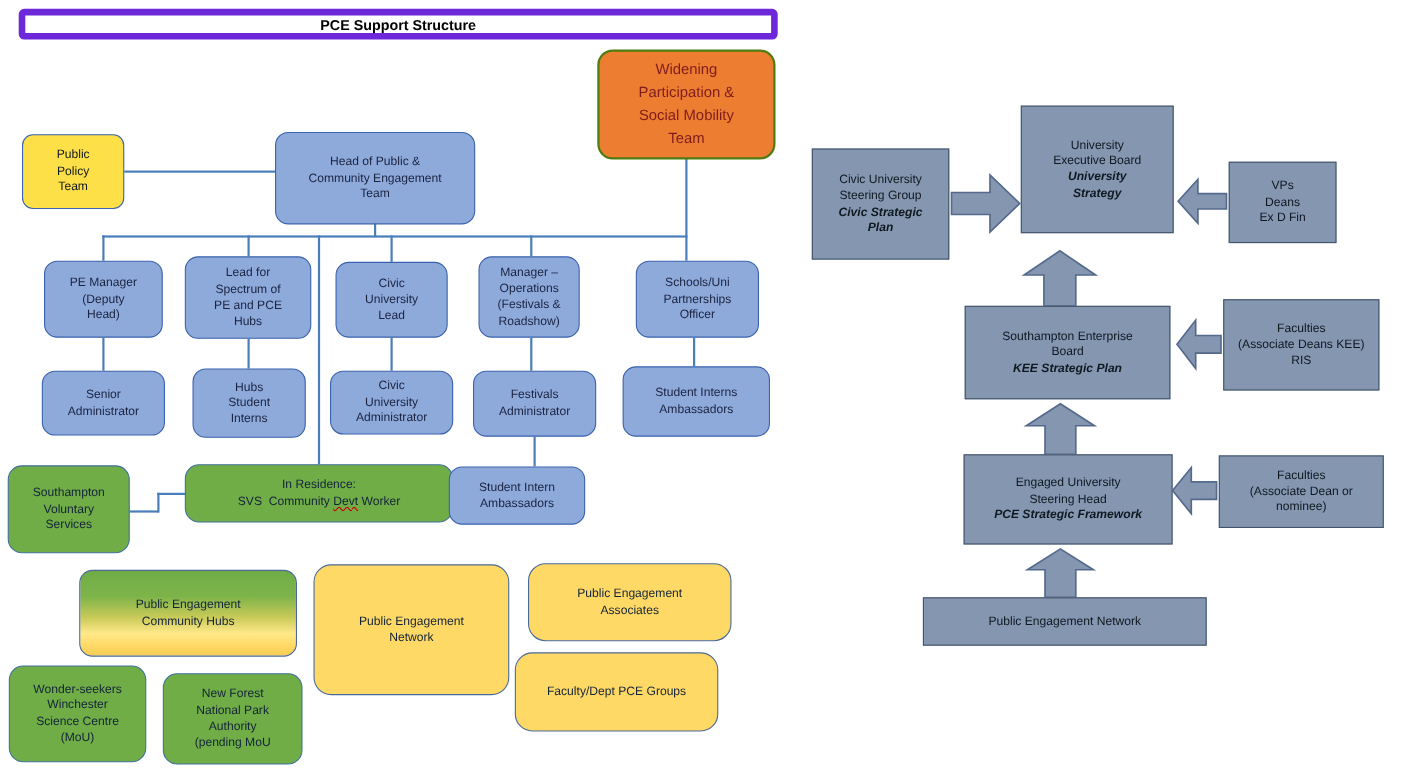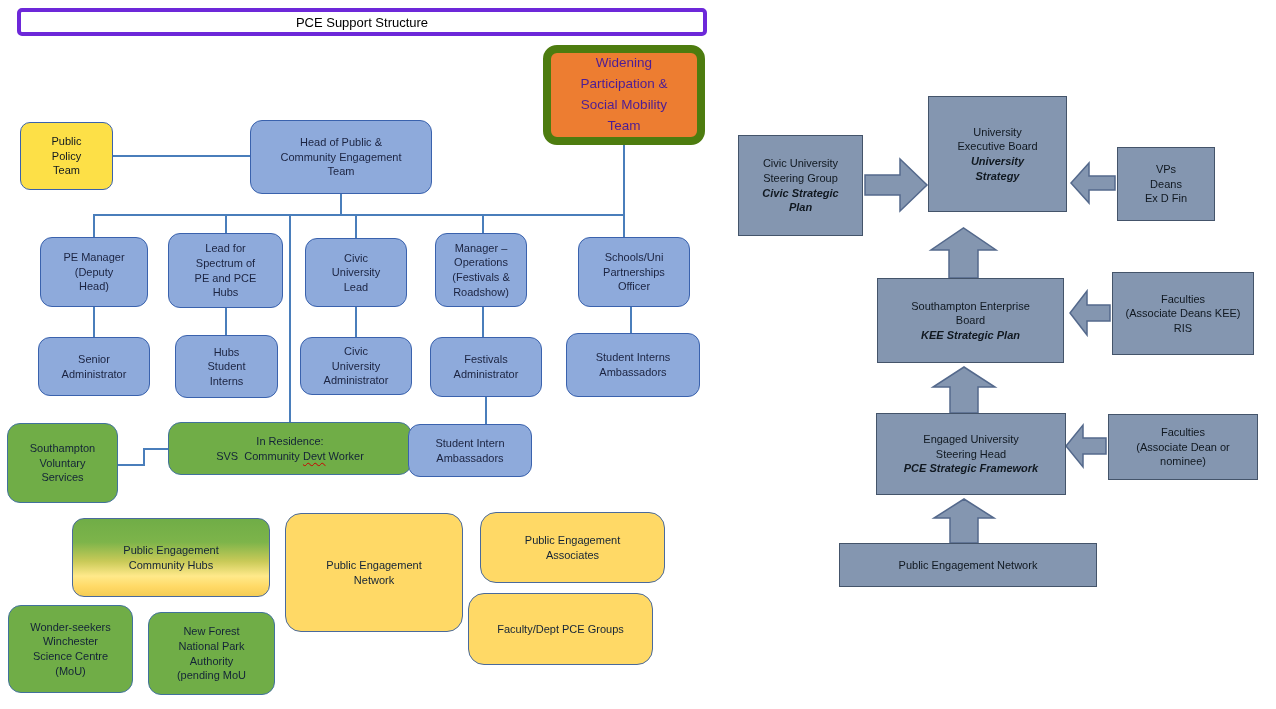--- a/index.html
+++ b/index.html
@@ -10,43 +10,43 @@
   .bx{position:absolute;box-sizing:border-box;display:flex;flex-direction:column;
       align-items:center;justify-content:center;text-align:center;
       white-space:pre-line;font-size:11px;line-height:1.33;color:#1b2340}
   .blue{background:#8EAADB;border:1.5px solid #3A62AD;border-radius:12px}
   .grayblue{background:#8496B0;border:1.5px solid #44546A;color:#101820}
   .grayblue.rounded{border-radius:10px;border-color:#3A62AD}
   .green{background:#70AD47;border:1.5px solid #41719C;border-radius:13px;color:#132337}
   .yellow{background:#FFD966;border:1.5px solid #4a6a9c;border-radius:16px;color:#132337}
   .grad{background:linear-gradient(180deg,#70AD47 0%,#7db44a 30%,#c9ca58 55%,#ffe98a 74%,#FFD966 88%,#f5cd55 100%);
         border:1.5px solid #4a6a9c;border-radius:12px;color:#132337}
-  .orange{background:#ED7D31;border:8px solid #4d7c0f;border-radius:14px;
-          color:#4c1d95;font-size:13.5px;line-height:1.55}
+  .orange{background:#ED7D31;border:2px solid #4d7c0f;border-radius:14px;
+          color:#7f1d1d;font-size:13.5px;line-height:1.55}
   .brand{background:#4472C4;border:none;border-radius:10px;color:#fff;font-size:13.5px}
   .titlebox{position:absolute;box-sizing:border-box;display:flex;align-items:center;justify-content:center;
-            background:#fff;border:4px solid #6d28d9;border-radius:5px;
-            font-size:13px;font-weight:400;color:#000}
+            background:#fff;border:6px solid #6d28d9;border-radius:5px;
+            font-size:13px;font-weight:700;color:#000}
   .em{font-weight:700;font-style:italic}
   .keepsp{white-space:pre-wrap}
   .sq{text-decoration:underline wavy #c00 1px;text-underline-offset:2px}
 
   
   .line{position:absolute;background:#4a7ebb}
 
   
   .arr{position:absolute;overflow:visible}
   .arr polygon{fill:#8496B0;stroke:#54698c;stroke-width:1.5}
 
   
   #t-support{left:17px;top:8px;width:690px;height:28px}
   #b-ris{left:17px;top:49px;width:508px;height:46px}
   #b-wpsm{left:543px;top:45px;width:162px;height:100px}
   #b-pp{left:20px;top:122px;width:93px;height:68px;background:#fde047;border-color:#3A62AD;border-radius:10px}
-  #b-head{left:250px;top:120px;width:182px;height:74px}
+  #b-head{left:250px;top:120px;width:182px;height:84px}
   #b-pem{left:40px;top:237px;width:108px;height:70px}
   #b-lead{left:168px;top:233px;width:115px;height:75px}
   #b-cul{left:305px;top:238px;width:102px;height:69px}
   #b-mgr{left:435px;top:233px;width:92px;height:74px}
   #b-sch{left:578px;top:237px;width:112px;height:70px}
   #b-sadm{left:38px;top:337px;width:112px;height:59px}
   #b-hubs{left:175px;top:335px;width:103px;height:63px}
   #b-cua{left:300px;top:337px;width:112px;height:58px}
   #b-fadm{left:430px;top:337px;width:112px;height:60px}
   #b-sia{left:566px;top:333px;width:134px;height:64px}

